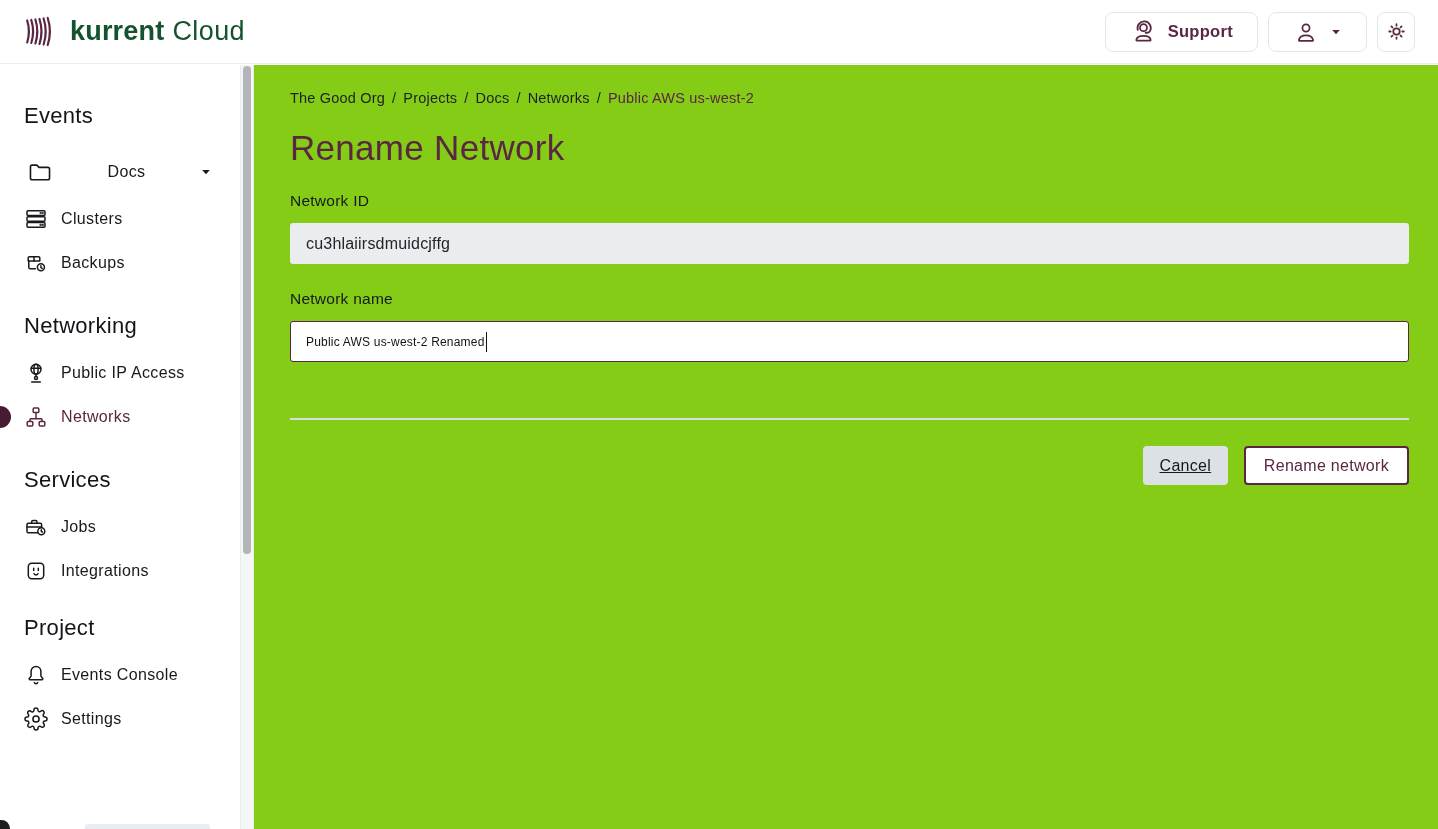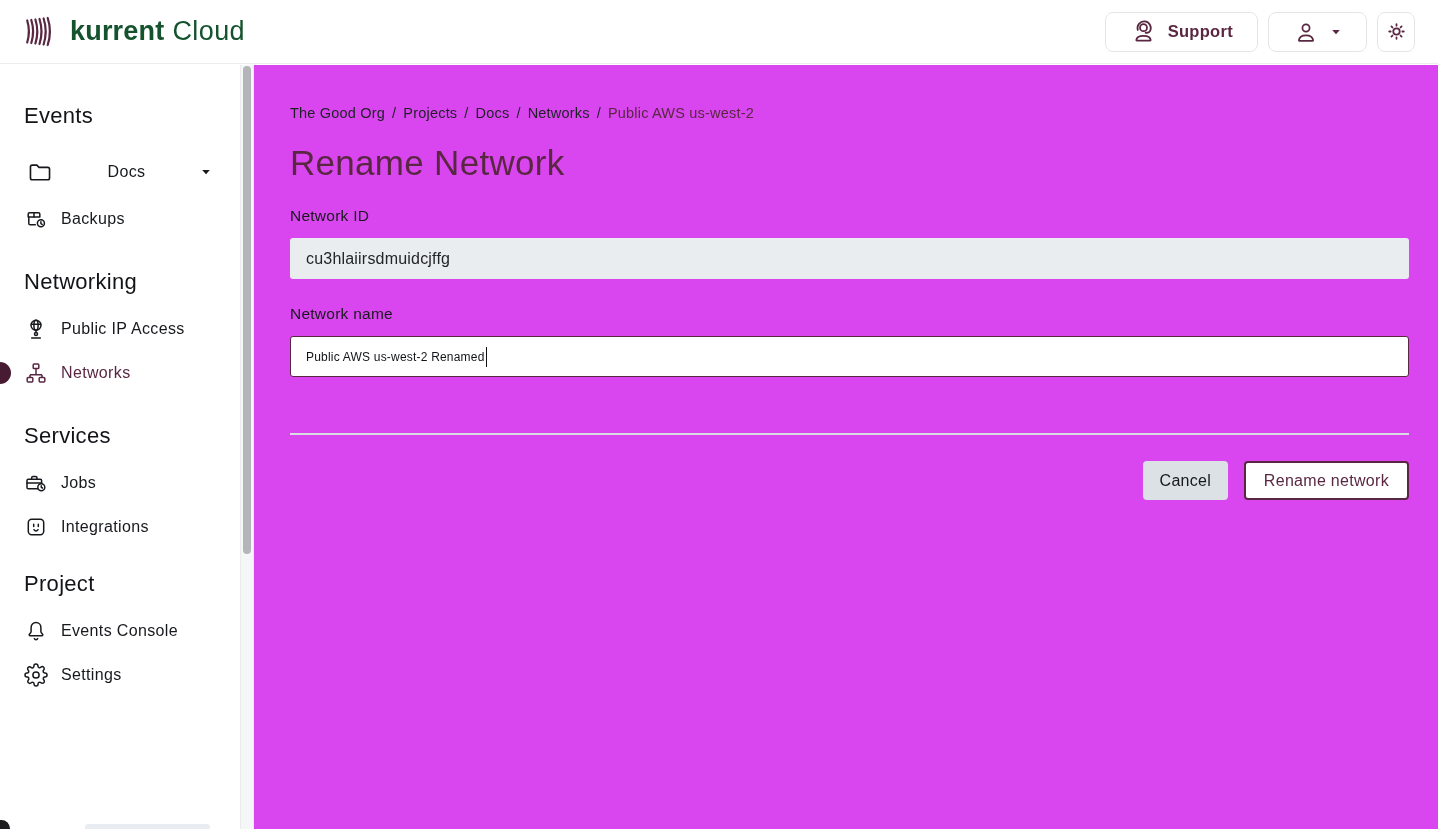--- a/index.html
+++ b/index.html
@@ -73,21 +73,21 @@
     background:#f5f6f7; border-left:1px solid #ebebec; border-right:1px solid #ebebec;
   }
   .scroll-thumb {
     position:absolute; top:1px; left:2px; width:8px; height:488px;
     background:#b3b5b8; border-radius:5px; cursor:grab;
   }
 
   
   .main {
     position:absolute; left:254px; top:65px; right:0; bottom:0;
-    background:#d946ef; padding:39px 29px 0 36px;
+    background:#84cc16; padding:24px 29px 0 36px;
   }
   .breadcrumb { font-size:14.5px; font-weight:500; color:#1d2125; letter-spacing:.2px; line-height:18px; }
   .crumb { cursor:pointer; }
   .crumb-sep { margin:0 7px; color:#1d2125; }
   .crumb-current { color:#5a2742; }
   .page-title {
     margin:21px 0 0; font-size:35px; font-weight:400; color:#5a2742;
     letter-spacing:.3px; line-height:40px;
   }
   .field-label { margin-top:24px; font-size:15.5px; font-weight:500; letter-spacing:.25px; color:#17191c; line-height:18px; }
@@ -99,21 +99,21 @@
   .name-input {
     margin-top:13px; height:41px; background:#fff; border:1px solid #5a2742;
     border-radius:3px; display:flex; align-items:center; padding:0 15px;
     font-size:12px; letter-spacing:.2px; color:#121418; cursor:text;
   }
   .caret-bar { width:1.5px; height:20px; background:#101114; margin-left:1px; }
   .divider { height:2px; background:#d8dce1; margin-top:56px; }
   .actions { display:flex; justify-content:flex-end; align-items:center; gap:16px; margin-top:26px; }
   .btn-cancel {
     width:85px; height:39px; background:#dce1e6; border:none; border-radius:4px;
-    font-size:16px; letter-spacing:.3px; color:#16181b; font-family:inherit; cursor:pointer;
+    font-size:16px; letter-spacing:.3px; color:#16181b; font-family:inherit; cursor:pointer;text-decoration:underline;
   }
   .btn-primary {
     height:39px; padding:0 18px; background:#fff; border:2px solid #5a2742;
     border-radius:4px; font-size:16px; font-weight:500; letter-spacing:.3px;
     color:#5a2742; font-family:inherit; cursor:pointer;
   }
 </style>
 </head>
 <body>
 
@@ -185,20 +185,34 @@
     <span>
       <svg width="12" height="12" viewBox="0 0 12 12" fill="#17191d">
         <path d="M2.2 4 L6 8.2 L9.8 4 Z"></path>
       </svg>
     </span>
   </div>
 
   <div class="nav-group">
     <div class="nav-item">
       <span>
+        <svg width="24" height="24" viewBox="0 0 24 24" fill="none" stroke="#17191d" stroke-width="1.5">
+          <rect x="3" y="3.8" width="18" height="4.6" rx="1"></rect>
+          <rect x="3" y="9.7" width="18" height="4.6" rx="1"></rect>
+          <rect x="3" y="15.6" width="18" height="4.6" rx="1"></rect>
+          <circle cx="16.6" cy="6.1" r=".4" fill="#17191d"></circle>
+            <circle cx="18.7" cy="6.1" r=".4" fill="#17191d"></circle>
+          <circle cx="16.6" cy="17.9" r=".4" fill="#17191d"></circle>
+            <circle cx="18.7" cy="17.9" r=".4" fill="#17191d"></circle>
+        </svg>
+      </span>
+      <span>Clusters</span>
+    </div>
+    <div class="nav-item">
+      <span>
         <svg width="24" height="24" viewBox="0 0 24 24" fill="none" stroke="#17191d" stroke-width="1.5" stroke-linecap="round" stroke-linejoin="round">
           <path d="M4.2 7 c0-.7.6-1.3 1.3-1.3 h9 c.7 0 1.3.6 1.3 1.3 v3 H4.2z"></path>
           <path d="M4.8 10 v6.4 c0 .7.6 1.3 1.3 1.3 h5.2"></path>
           <path d="M10 5.9 v4"></path>
           <circle cx="16.9" cy="16.3" r="3.5" fill="#ffffff"></circle>
           <path d="M16.9 14.8 v1.7 l1.3.8"></path>
         </svg>
       </span>
       <span>Backups</span>
     </div>

